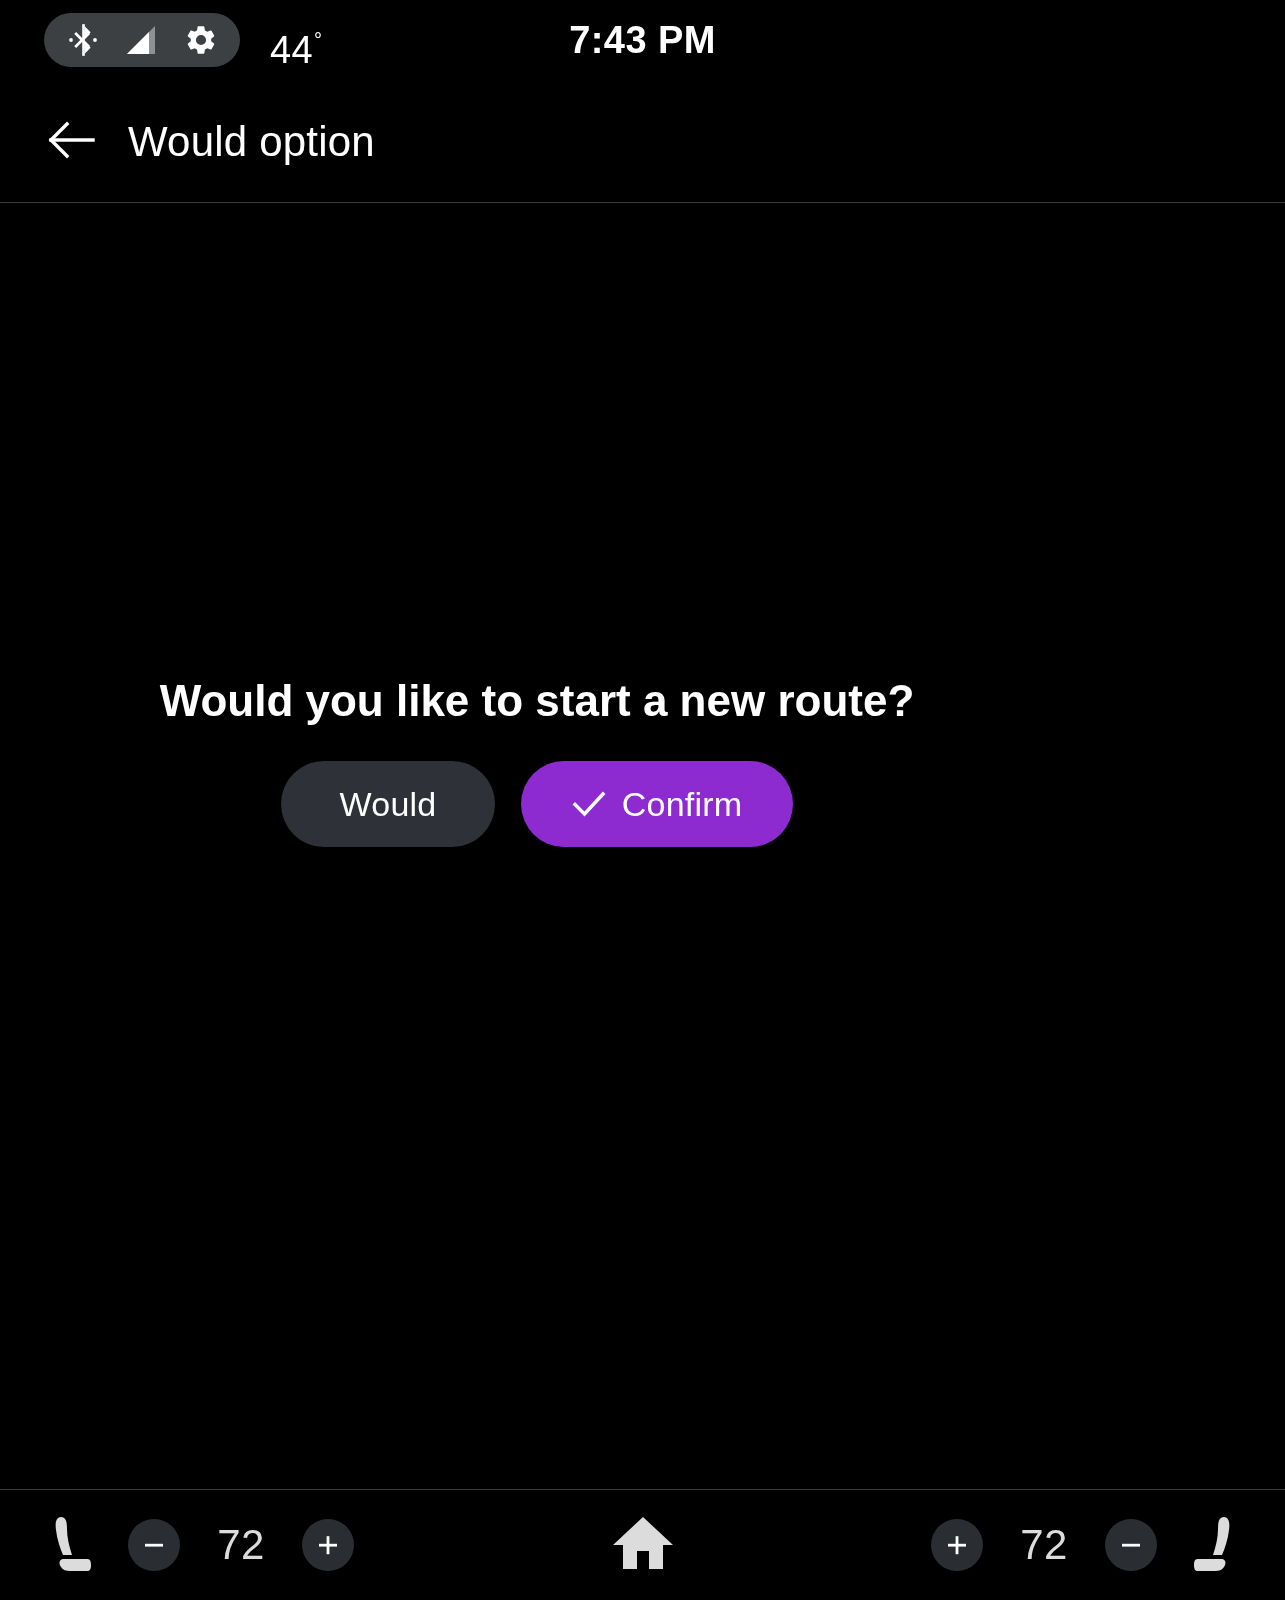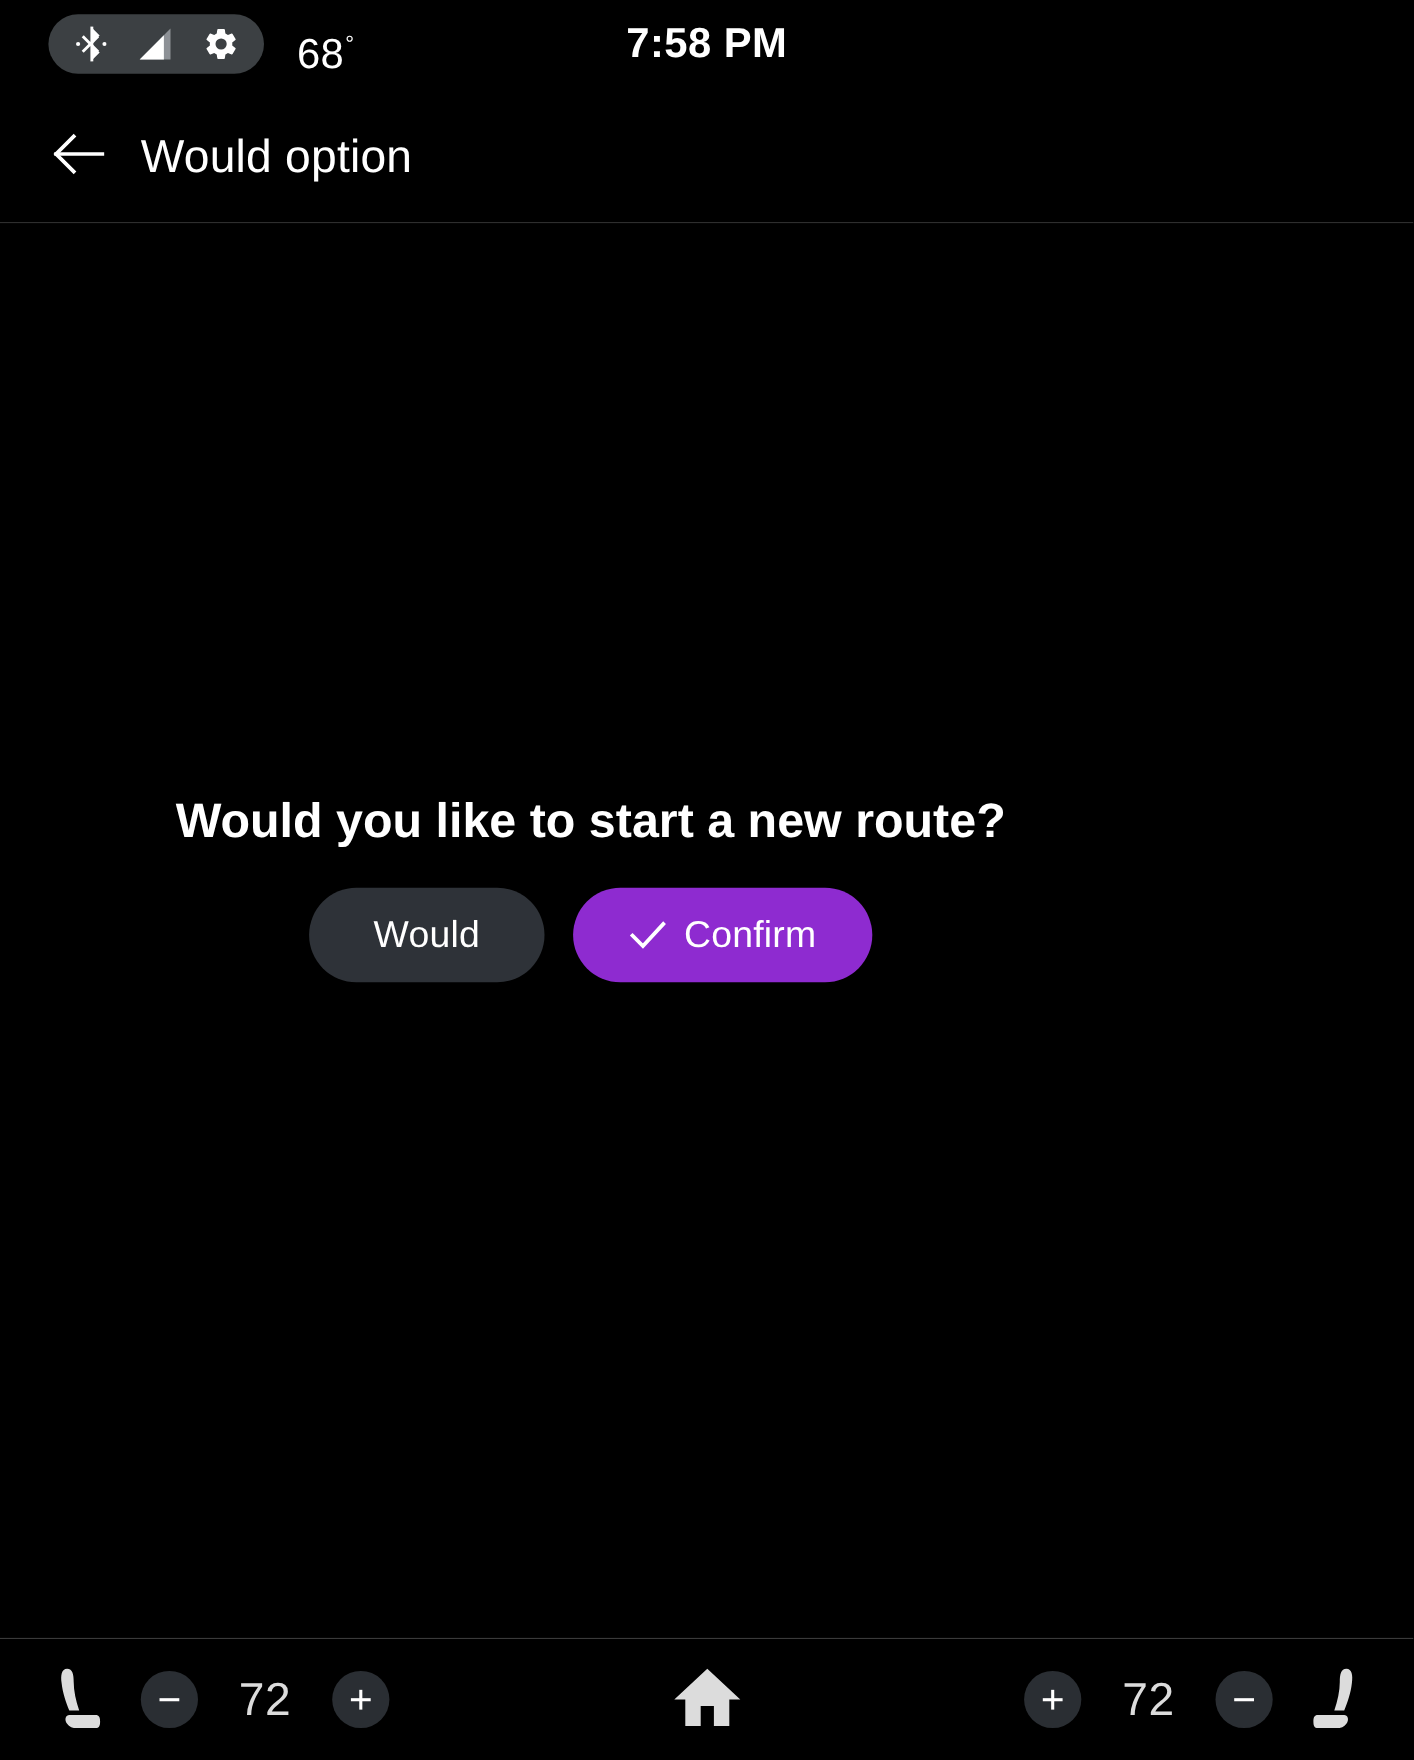--- a/index.html
+++ b/index.html
@@ -115,21 +115,21 @@
     position: absolute;
     left: 0;
     top: 203px;
     width: 1285px;
     height: 1286px;
     background: #000000;
   }
   .dialog {
     position: absolute;
     left: 0;
-    top: 516px;
+    top: 470px;
     width: 1074px;
     text-align: center;
   }
   .dialog-message {
     font-size: 44px;
     font-weight: 700;
     color: #ffffff;
     letter-spacing: 0px;
     line-height: 56px;
   }
@@ -278,24 +278,24 @@
       </svg>
     </span>
     <span class="pill-icon">
       <svg width="34" height="34" viewBox="0 0 24 24">
         <path fill="#ffffff" d="M19.14 12.94a7.07 7.07 0 0 0 0-1.88l2.03-1.58a.5.5 0 0 0 .12-.64l-1.92-3.32a.5.5 0 0 0-.6-.22l-2.39.96a7.2 7.2 0 0 0-1.62-.94l-.36-2.54a.5.5 0 0 0-.5-.42h-3.84a.5.5 0 0 0-.5.42l-.36 2.54c-.58.24-1.12.56-1.62.94l-2.39-.96a.5.5 0 0 0-.6.22L2.67 8.84a.5.5 0 0 0 .12.64l2.03 1.58a7.07 7.07 0 0 0 0 1.88L2.79 14.52a.5.5 0 0 0-.12.64l1.92 3.32c.12.22.38.3.6.22l2.39-.96c.5.38 1.04.7 1.62.94l.36 2.54c.04.24.25.42.5.42h3.84c.25 0 .46-.18.5-.42l.36-2.54c.58-.24 1.12-.56 1.62-.94l2.39.96c.22.08.48 0 .6-.22l1.92-3.32a.5.5 0 0 0-.12-.64l-2.03-1.58zM12 15.6A3.6 3.6 0 1 1 12 8.4a3.6 3.6 0 0 1 0 7.2z"></path>
       </svg>
     </span>
   </div>
 
   <div class="status-temp">
-    <span>68</span><span class="deg">°</span>
-  </div>
-
-  <div class="status-clock">7:58 PM</div>
+    <span>44</span><span class="deg">°</span>
+  </div>
+
+  <div class="status-clock">7:43 PM</div>
 </div>
 
 <div class="header">
   <div class="back-btn">
     <span>
       <svg width="50" height="44" viewBox="0 0 50 44">
         <path d="M20 6 L4 22 L20 38" stroke="#ffffff" stroke-width="3.4" fill="none" stroke-linecap="square" stroke-linejoin="miter"></path>
         <path d="M4 22 L46 22" stroke="#ffffff" stroke-width="3.4" fill="none" stroke-linecap="square"></path>
       </svg>
     </span>

